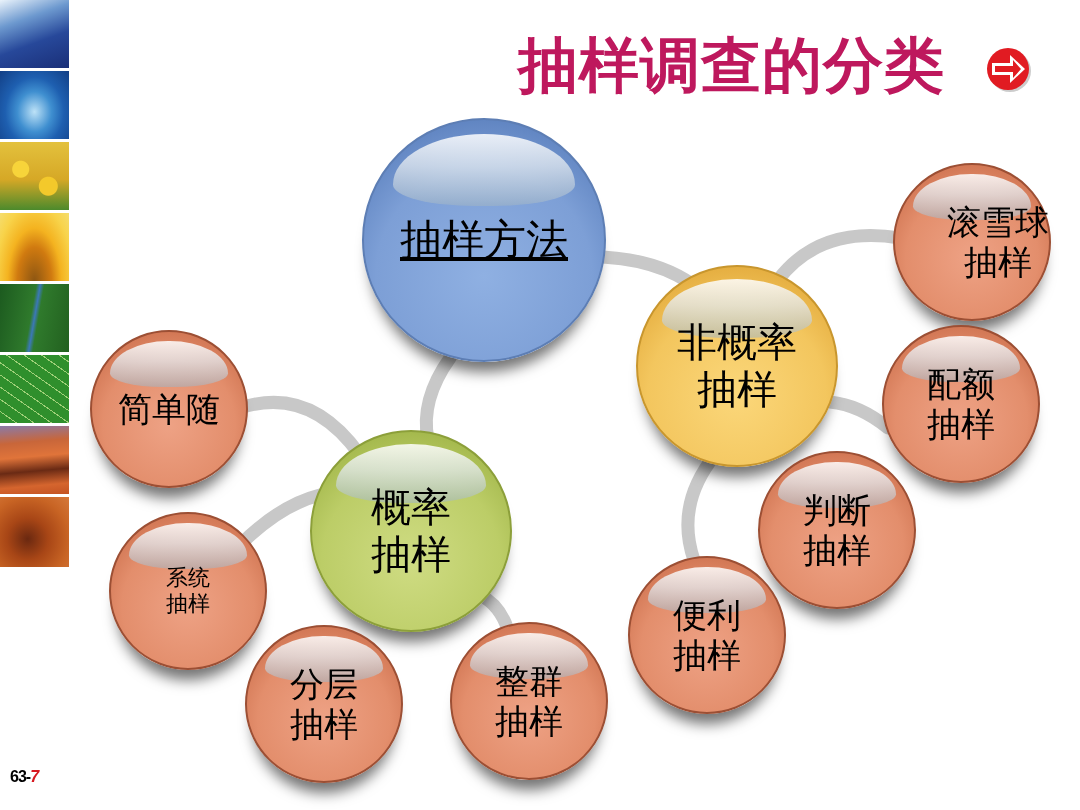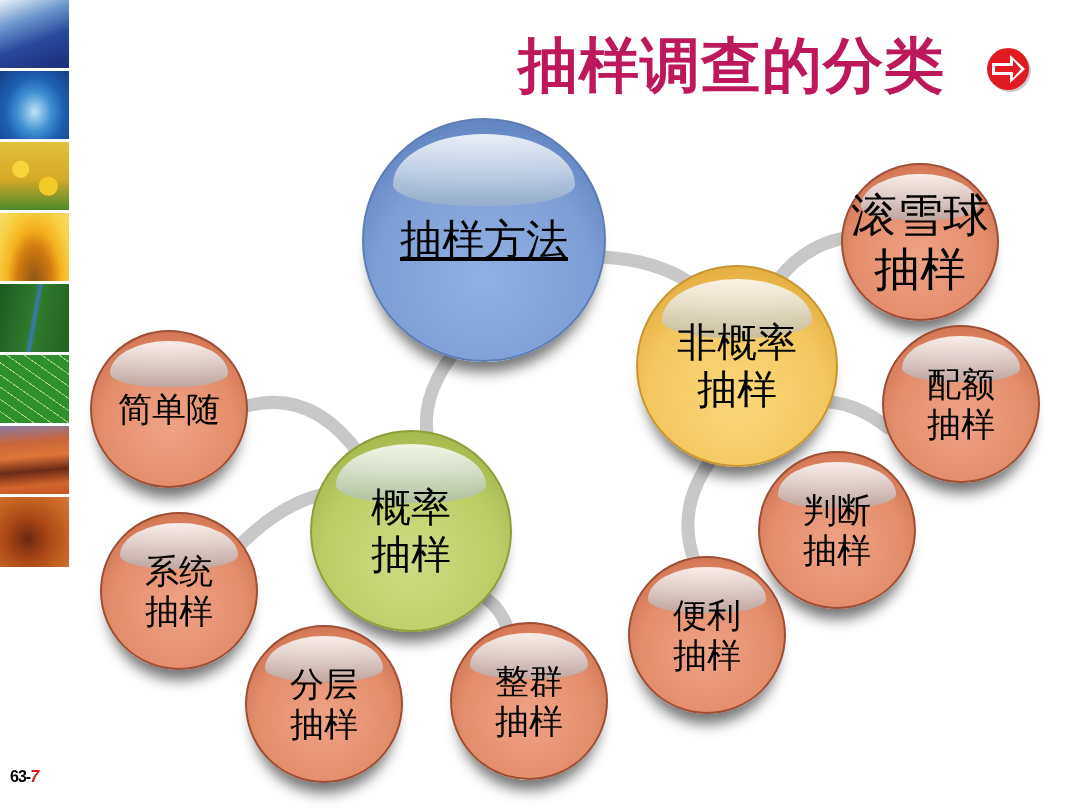--- a/index.html
+++ b/index.html
@@ -104,40 +104,40 @@
     <span>概率</span><br>
     <span>抽样</span>
   </span>
 </div>
 
 <div class="ball orange" style="left:90px;top:330px;width:154px;height:154px;font-size:34px;">
   <span>
     <span>简单随</span><br>
   </span>
 </div>
-<div class="ball orange" style="left:100px;top:512px;width:154px;height:154px;font-size:34px;">
+<div class="ball orange" style="left:109px;top:512px;width:154px;height:154px;font-size:22px;">
   <span>
     <span>系统</span><br>
     <span>抽样</span>
   </span>
 </div>
 <div class="ball orange" style="left:245px;top:625px;width:154px;height:154px;font-size:34px;">
   <span>
     <span>分层</span><br>
     <span>抽样</span>
   </span>
 </div>
 <div class="ball orange" style="left:450px;top:622px;width:154px;height:154px;font-size:34px;">
   <span>
     <span>整群</span><br>
     <span>抽样</span>
   </span>
 </div>
 
-<div class="ball orange" style="left:841px;top:163px;width:154px;height:154px;font-size:46px;">
+<div class="ball orange" style="left:893px;top:163px;width:154px;height:154px;font-size:34px;justify-content:flex-end;">
   <span>
     <span>滚雪球</span><br>
     <span>抽样</span>
   </span>
 </div>
 <div class="ball orange" style="left:882px;top:325px;width:154px;height:154px;font-size:34px;">
   <span>
     <span>配额</span><br>
     <span>抽样</span>
   </span>

